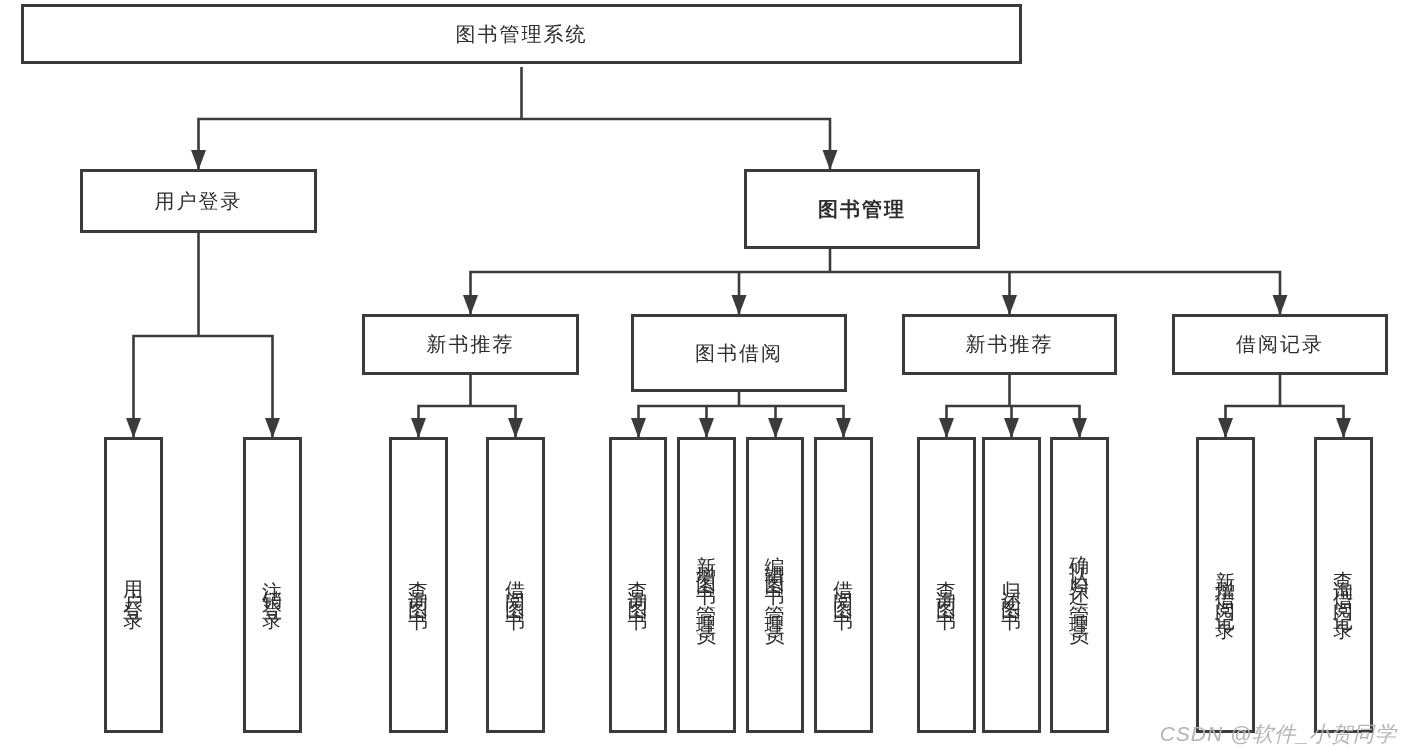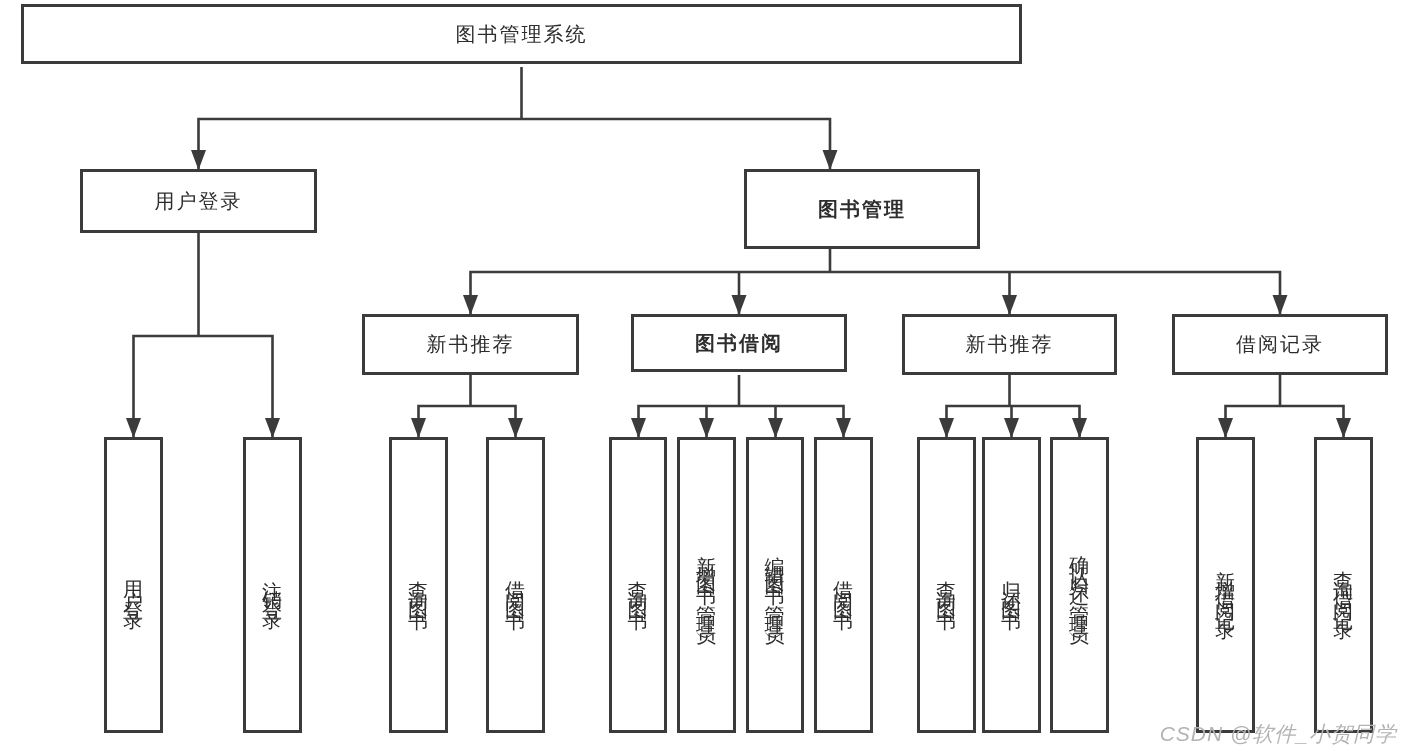--- a/index.html
+++ b/index.html
@@ -104,21 +104,21 @@
 <div class="box h" style="left:80px; top:169px; width:237px; height:64px;">
   <span>用户登录</span>
 </div>
 <div class="box h" style="left:744px; top:169px; width:236px; height:80px;font-weight:bold;">
   <span>图书管理</span>
 </div>
 
 <div class="box h" style="left:362px; top:314px; width:217px; height:61px;">
   <span>新书推荐</span>
 </div>
-<div class="box h" style="left:631px; top:314px; width:216px; height:58px;font-weight:bold;">
+<div class="box h" style="left:631px; top:314px; width:216px; height:78px;">
   <span>图书借阅</span>
 </div>
 <div class="box h" style="left:902px; top:314px; width:215px; height:61px;">
   <span>新书推荐</span>
 </div>
 <div class="box h" style="left:1172px; top:314px; width:216px; height:61px;">
   <span>借阅记录</span>
 </div>
 
 <div class="box v" style="left:104px; top:437px; width:59px; height:296px;">

